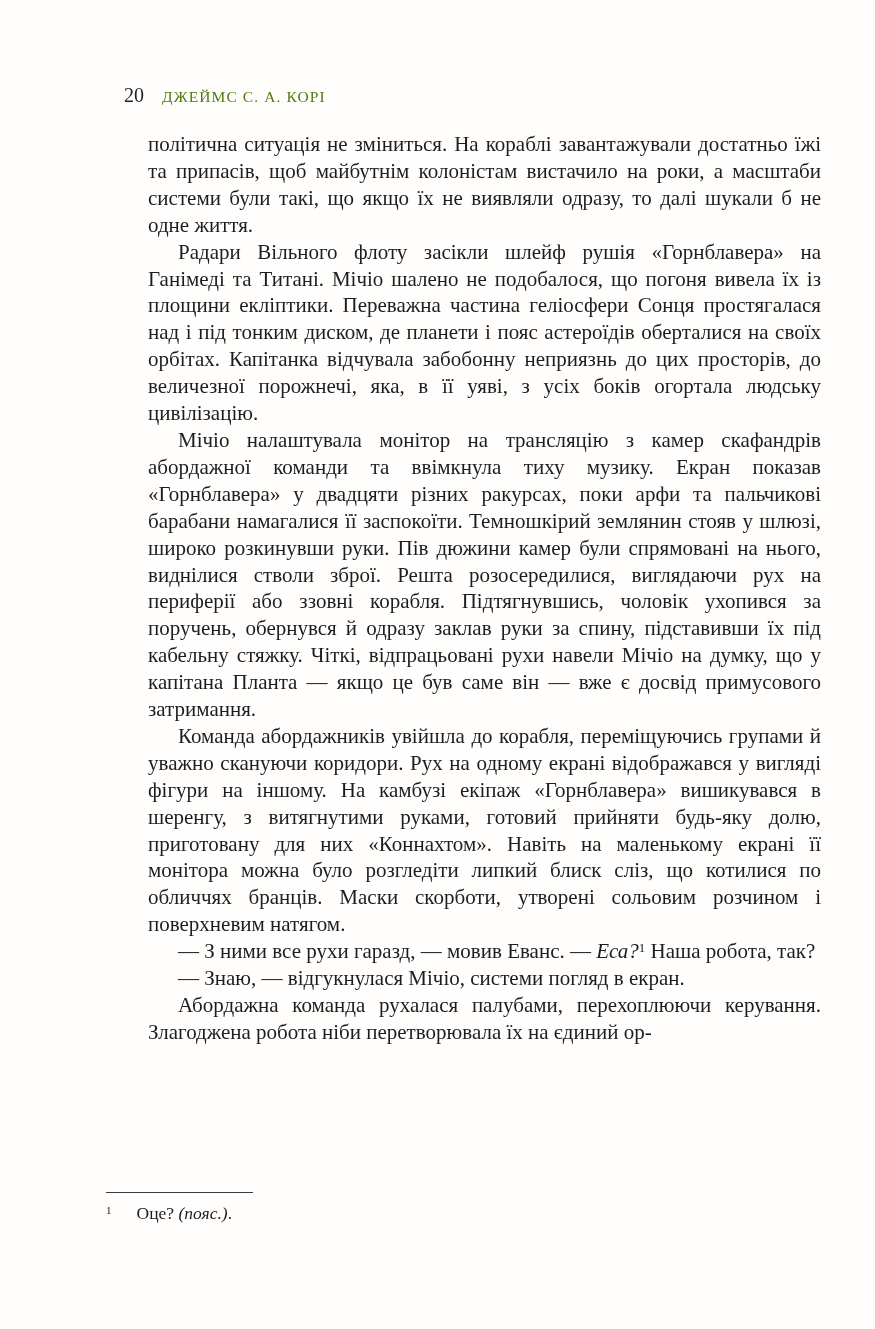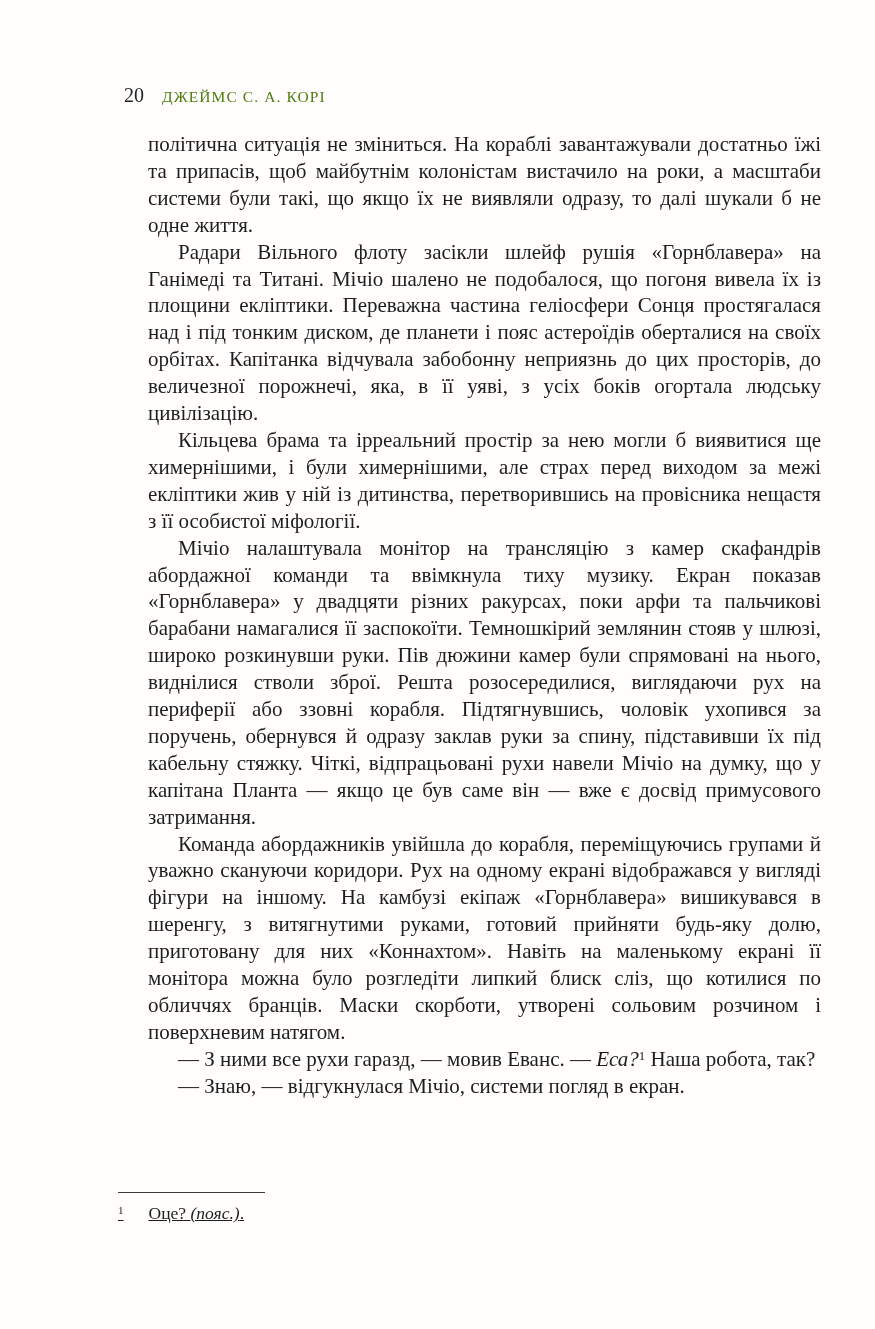--- a/index.html
+++ b/index.html
@@ -52,24 +52,23 @@
   }
   .para.ind { text-indent: 30px; }
   .it { font-style: italic; }
   sup {
     font-size: 13px;
     line-height: 0;
     vertical-align: 6px;
   }
   .footnote-area {
     position: absolute;
-    left: 118px;
+    left: 106px;
     top: 1192px;
     width: 673px;
-    text-decoration: underline;
   }
   .footnote-rule {
     width: 147px;
     height: 0;
     border-top: 1.5px solid #3a3a3a;
     margin-bottom: 9px;
   }
   .footnote-text {
     font-size: 17.5px;
     line-height: 22px;
@@ -87,25 +86,25 @@
 <div class="page">
 
   <header class="page-header">
     <span class="page-number">20</span>
     <span class="running-head">ДЖЕЙМС С. А. КОРІ</span>
   </header>
 
   <main class="body-text">
       <p class="para"><span>політична ситуація не зміниться. На кораблі завантажували достатньо їжі та припасів, щоб майбутнім колоністам вистачило на роки, а масштаби системи були такі, що якщо їх не виявляли одразу, то далі шукали б не одне життя.</span></p>
       <p class="para ind"><span>Радари Вільного флоту засікли шлейф рушія «Горнблавера» на Ганімеді та Титані. Мічіо шалено не подобалося, що погоня вивела їх із площини екліптики. Переважна частина геліосфери Сонця простягалася над і під тонким диском, де планети і пояс астероїдів оберталися на своїх орбітах. Капітанка відчувала забобонну неприязнь до цих просторів, до величезної порожнечі, яка, в її уяві, з усіх боків огортала людську цивілізацію.</span></p>
-      <p class="para ind"><span>Кільцева брама та ірреальний простір за нею могли б виявитися ще химернішими, і були химернішими, але страх перед виходом за межі екліптики жив у ній із дитинства, перетворившись на провісника нещастя з її особистої міфології.</span></p>
       <p class="para ind"><span>Мічіо налаштувала монітор на трансляцію з камер скафандрів абордажної команди та ввімкнула тиху музику. Екран показав «Горнблавера» у двадцяти різних ракурсах, поки арфи та пальчикові барабани намагалися її заспокоїти. Темношкірий землянин стояв у шлюзі, широко розкинувши руки. Пів дюжини камер були спрямовані на нього, виднілися стволи зброї. Решта розосередилися, виглядаючи рух на периферії або ззовні корабля. Підтягнувшись, чоловік ухопився за поручень, обернувся й одразу заклав руки за спину, підставивши їх під кабельну стяжку. Чіткі, відпрацьовані рухи навели Мічіо на думку, що у капітана Планта — якщо це був саме він — вже є досвід примусового затримання.</span></p>
       <p class="para ind"><span>Команда абордажників увійшла до корабля, переміщуючись групами й уважно скануючи коридори. Рух на одному екрані відображався у вигляді фігури на іншому. На камбузі екіпаж «Горнблавера» вишикувався в шеренгу, з витягнутими руками, готовий прийняти будь-яку долю, приготовану для них «Коннахтом». Навіть на маленькому екрані її монітора можна було розгледіти липкий блиск сліз, що котилися по обличчях бранців. Маски скорботи, утворені сольовим розчином і поверхневим натягом.</span></p>
       <p class="para ind"><span>— З ними все рухи гаразд, — мовив Еванс. — </span><span class="it">Еса?</span><sup>1</sup><span> Наша робота, так?</span></p>
       <p class="para ind"><span>— Знаю, — відгукнулася Мічіо, системи погляд в екран.</span></p>
+      <p class="para ind"><span>Абордажна команда рухалася палубами, перехоплюючи керування. Злагоджена робота ніби перетворювала їх на єдиний ор-</span></p>
     </main>
 
   <footer class="footnote-area">
     <div class="footnote-rule"></div>
     <div class="footnote-text"><sup class="fn-marker">1</sup><span>Оце? </span><span class="it">(пояс.)</span><span>.</span></div>
   </footer>
 
 </div>
 
 </body></html>

